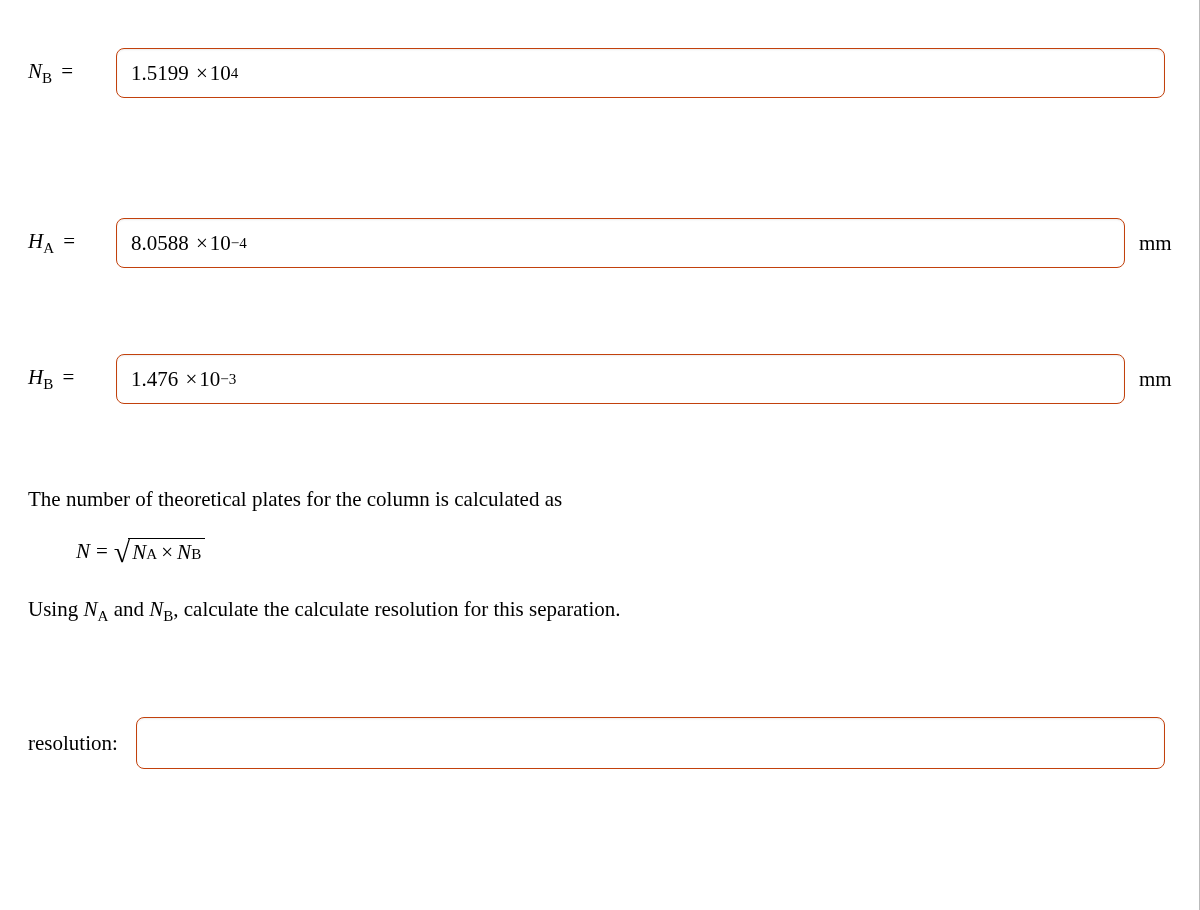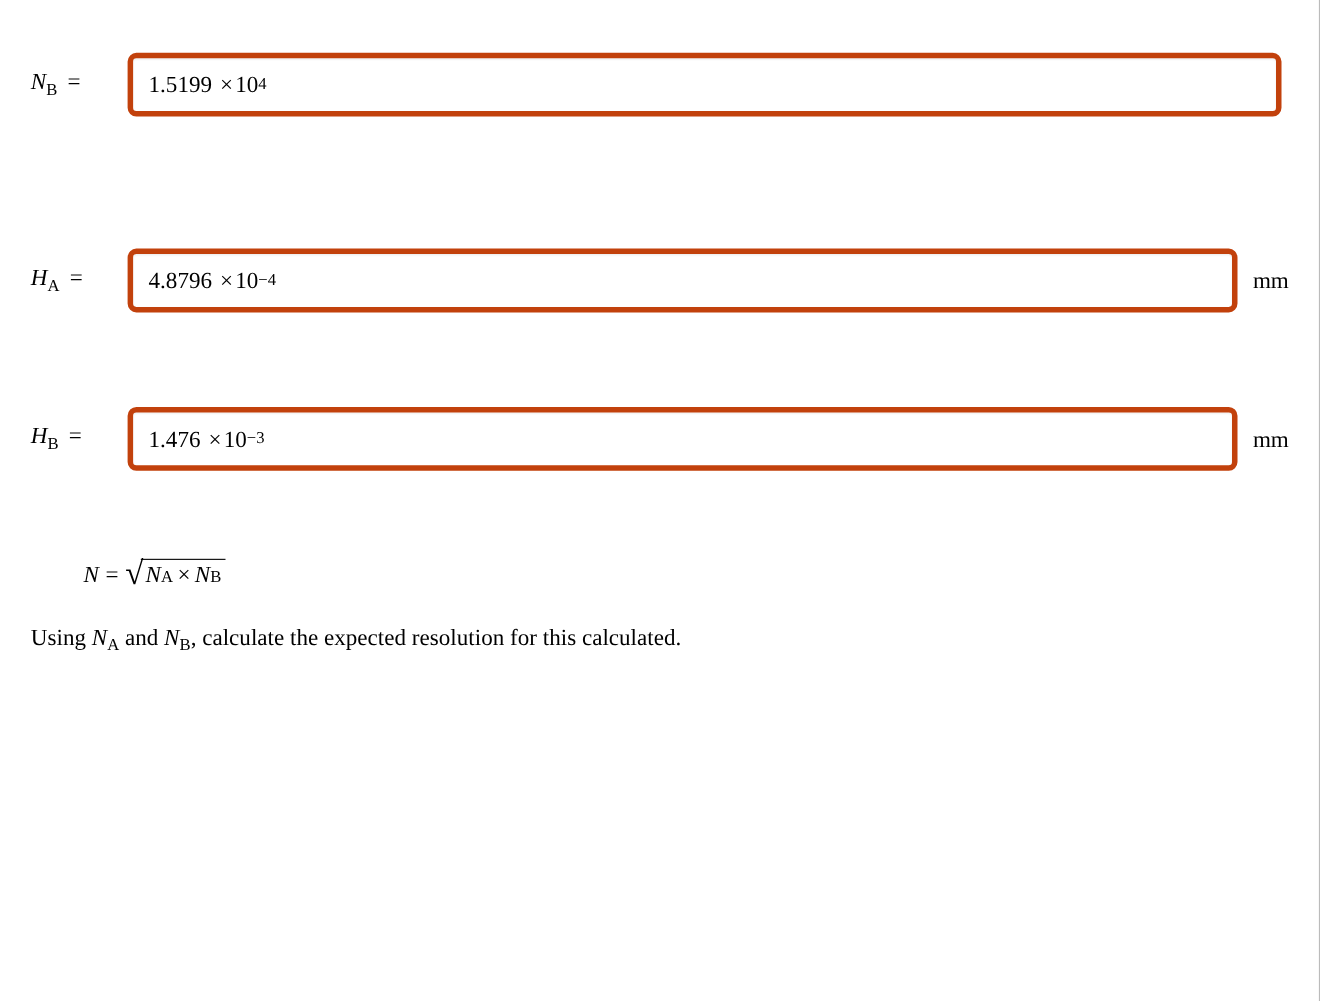--- a/index.html
+++ b/index.html
@@ -41,21 +41,21 @@
   .label .sub {
     font-size: 0.72em;
     vertical-align: sub;
     font-style: normal;
   }
   .label .eq {
     font-style: normal;
     margin-left: 4px;
   }
   .input-box {
-    border: 5px solid #c2410c;
+    border: 1px solid #c2410c;
     border-radius: 8px;
     box-shadow: inset 0 1px 2px rgba(0,0,0,0.08);
     height: 48px;
     flex: 1;
     display: flex;
     align-items: center;
     padding: 0 14px;
     font-family: "Times New Roman", Times, serif;
     font-size: 21px;
     margin-left: 8px;
@@ -141,21 +141,21 @@
         <span class="exp">4</span>
     </div>
   </div>
 
   <div class="field-row">
     <span class="label">
       <span>H</span><span class="sub">A</span>
       <span class="eq">=</span>
     </span>
     <div class="input-box mid">
-      <span>4.8796</span>
+      <span>8.0588</span>
       <span class="times">&nbsp;×</span>
         <span>10</span>
         <span class="exp">−4</span>
     </div>
     <span class="unit">mm</span>
   </div>
 
   <div class="field-row third">
     <span class="label">
       <span>H</span><span class="sub">B</span>
@@ -163,34 +163,41 @@
     </span>
     <div class="input-box mid">
       <span>1.476</span>
       <span class="times">&nbsp;×</span>
         <span>10</span>
         <span class="exp">−3</span>
     </div>
     <span class="unit">mm</span>
   </div>
 
+  <p class="para">The number of theoretical plates for the column is calculated as</p>
 
   <div class="formula">
     <span>N</span>
     <span class="eq">=</span>
     <span class="sqrt">
       <span class="surd">√</span>
       <span class="radicand">
         <span>N</span>
           <span class="sub" style="font-size:0.72em;vertical-align:sub;font-style:normal">A</span>
         <span style="font-style:normal;margin:0 4px">×</span>
         <span>N</span>
           <span class="sub" style="font-size:0.72em;vertical-align:sub;font-style:normal">B</span>
       </span>
     </span>
   </div>
 
   <p class="para">
-    <span>Using </span><span style="font-style:italic"><span>N</span><span style="font-size:0.72em;vertical-align:sub;font-style:normal">A</span></span><span> and </span><span style="font-style:italic"><span>N</span><span style="font-size:0.72em;vertical-align:sub;font-style:normal">B</span></span><span>, calculate the expected resolution for this calculated.</span>
+    <span>Using </span><span style="font-style:italic"><span>N</span><span style="font-size:0.72em;vertical-align:sub;font-style:normal">A</span></span><span> and </span><span style="font-style:italic"><span>N</span><span style="font-size:0.72em;vertical-align:sub;font-style:normal">B</span></span><span>, calculate the calculate resolution for this separation.</span>
   </p>
 
+  <div class="resolution-row">
+    <span class="rlabel">resolution:</span>
+    <div class="input-box">
+      <span></span>
+    </div>
+  </div>
 
 </div>
 
 </body></html>

